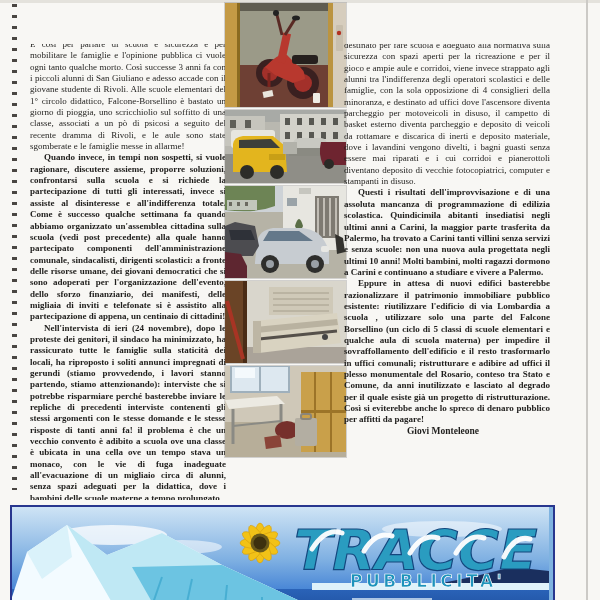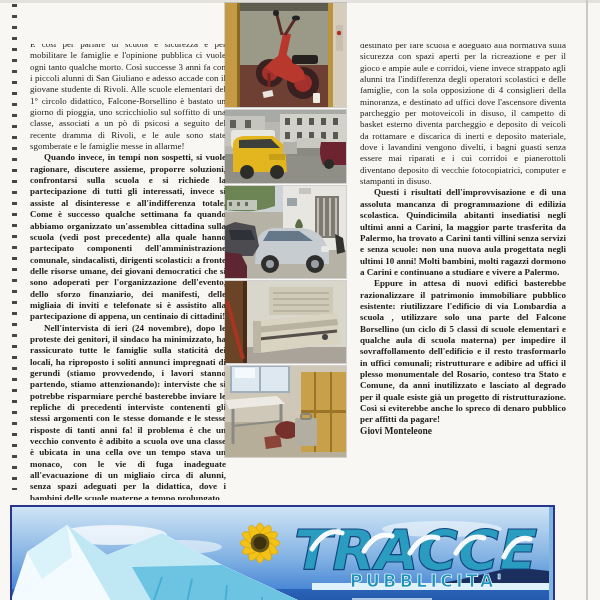--- a/index.html
+++ b/index.html
@@ -13,25 +13,25 @@
   
   #page-edge{position:absolute;left:586px;top:0;width:2px;height:600px;background:#cccac6;}
   #top-smudge{position:absolute;left:0;top:0;width:600px;height:3px;background:#e4e2dc;}
 
   .textcol{position:absolute;top:0;color:#1f1e1c;font-size:9px;line-height:11.35px;
     text-align:justify;overflow:hidden;margin-top:44px;}
   .textcol p{margin:0;}
   .textcol p.indent{text-indent:14px;font-weight:bold;}
   #col-left{left:30px;width:196px;height:456px;}
   #col-left p.clip-first{margin-top:-5px;}
-  #col-right{left:360px;width:206px;height:478px;}
+  #col-right{left:344px;width:206px;height:478px;}
   #col-right p.clip-first{margin-top:-4px;}
   #wide-lines{position:absolute;left:30px;top:457px;width:253px;color:#1f1e1c;
     font-size:13px;line-height:11.6px;text-align:justify;margin-top:48px;}
-  .byline{font-weight:bold;text-align:left;padding-right:8px;margin-top:1px;
+  .byline{font-weight:bold;text-align:center;padding-right:8px;margin-top:1px;
     font-size:9.5px;}
 
   .photo{position:absolute;left:225px;width:121px;overflow:hidden;
     box-shadow:0 0 0 1px rgba(90,90,90,.25);}
   .photo svg{display:block;}
 
   #ad{position:absolute;left:10px;top:505px;width:541px;height:95px;overflow:hidden;
     border:2px solid #28368e;border-bottom:none;background:#7fb3e0;}
 </style>
 </head>

